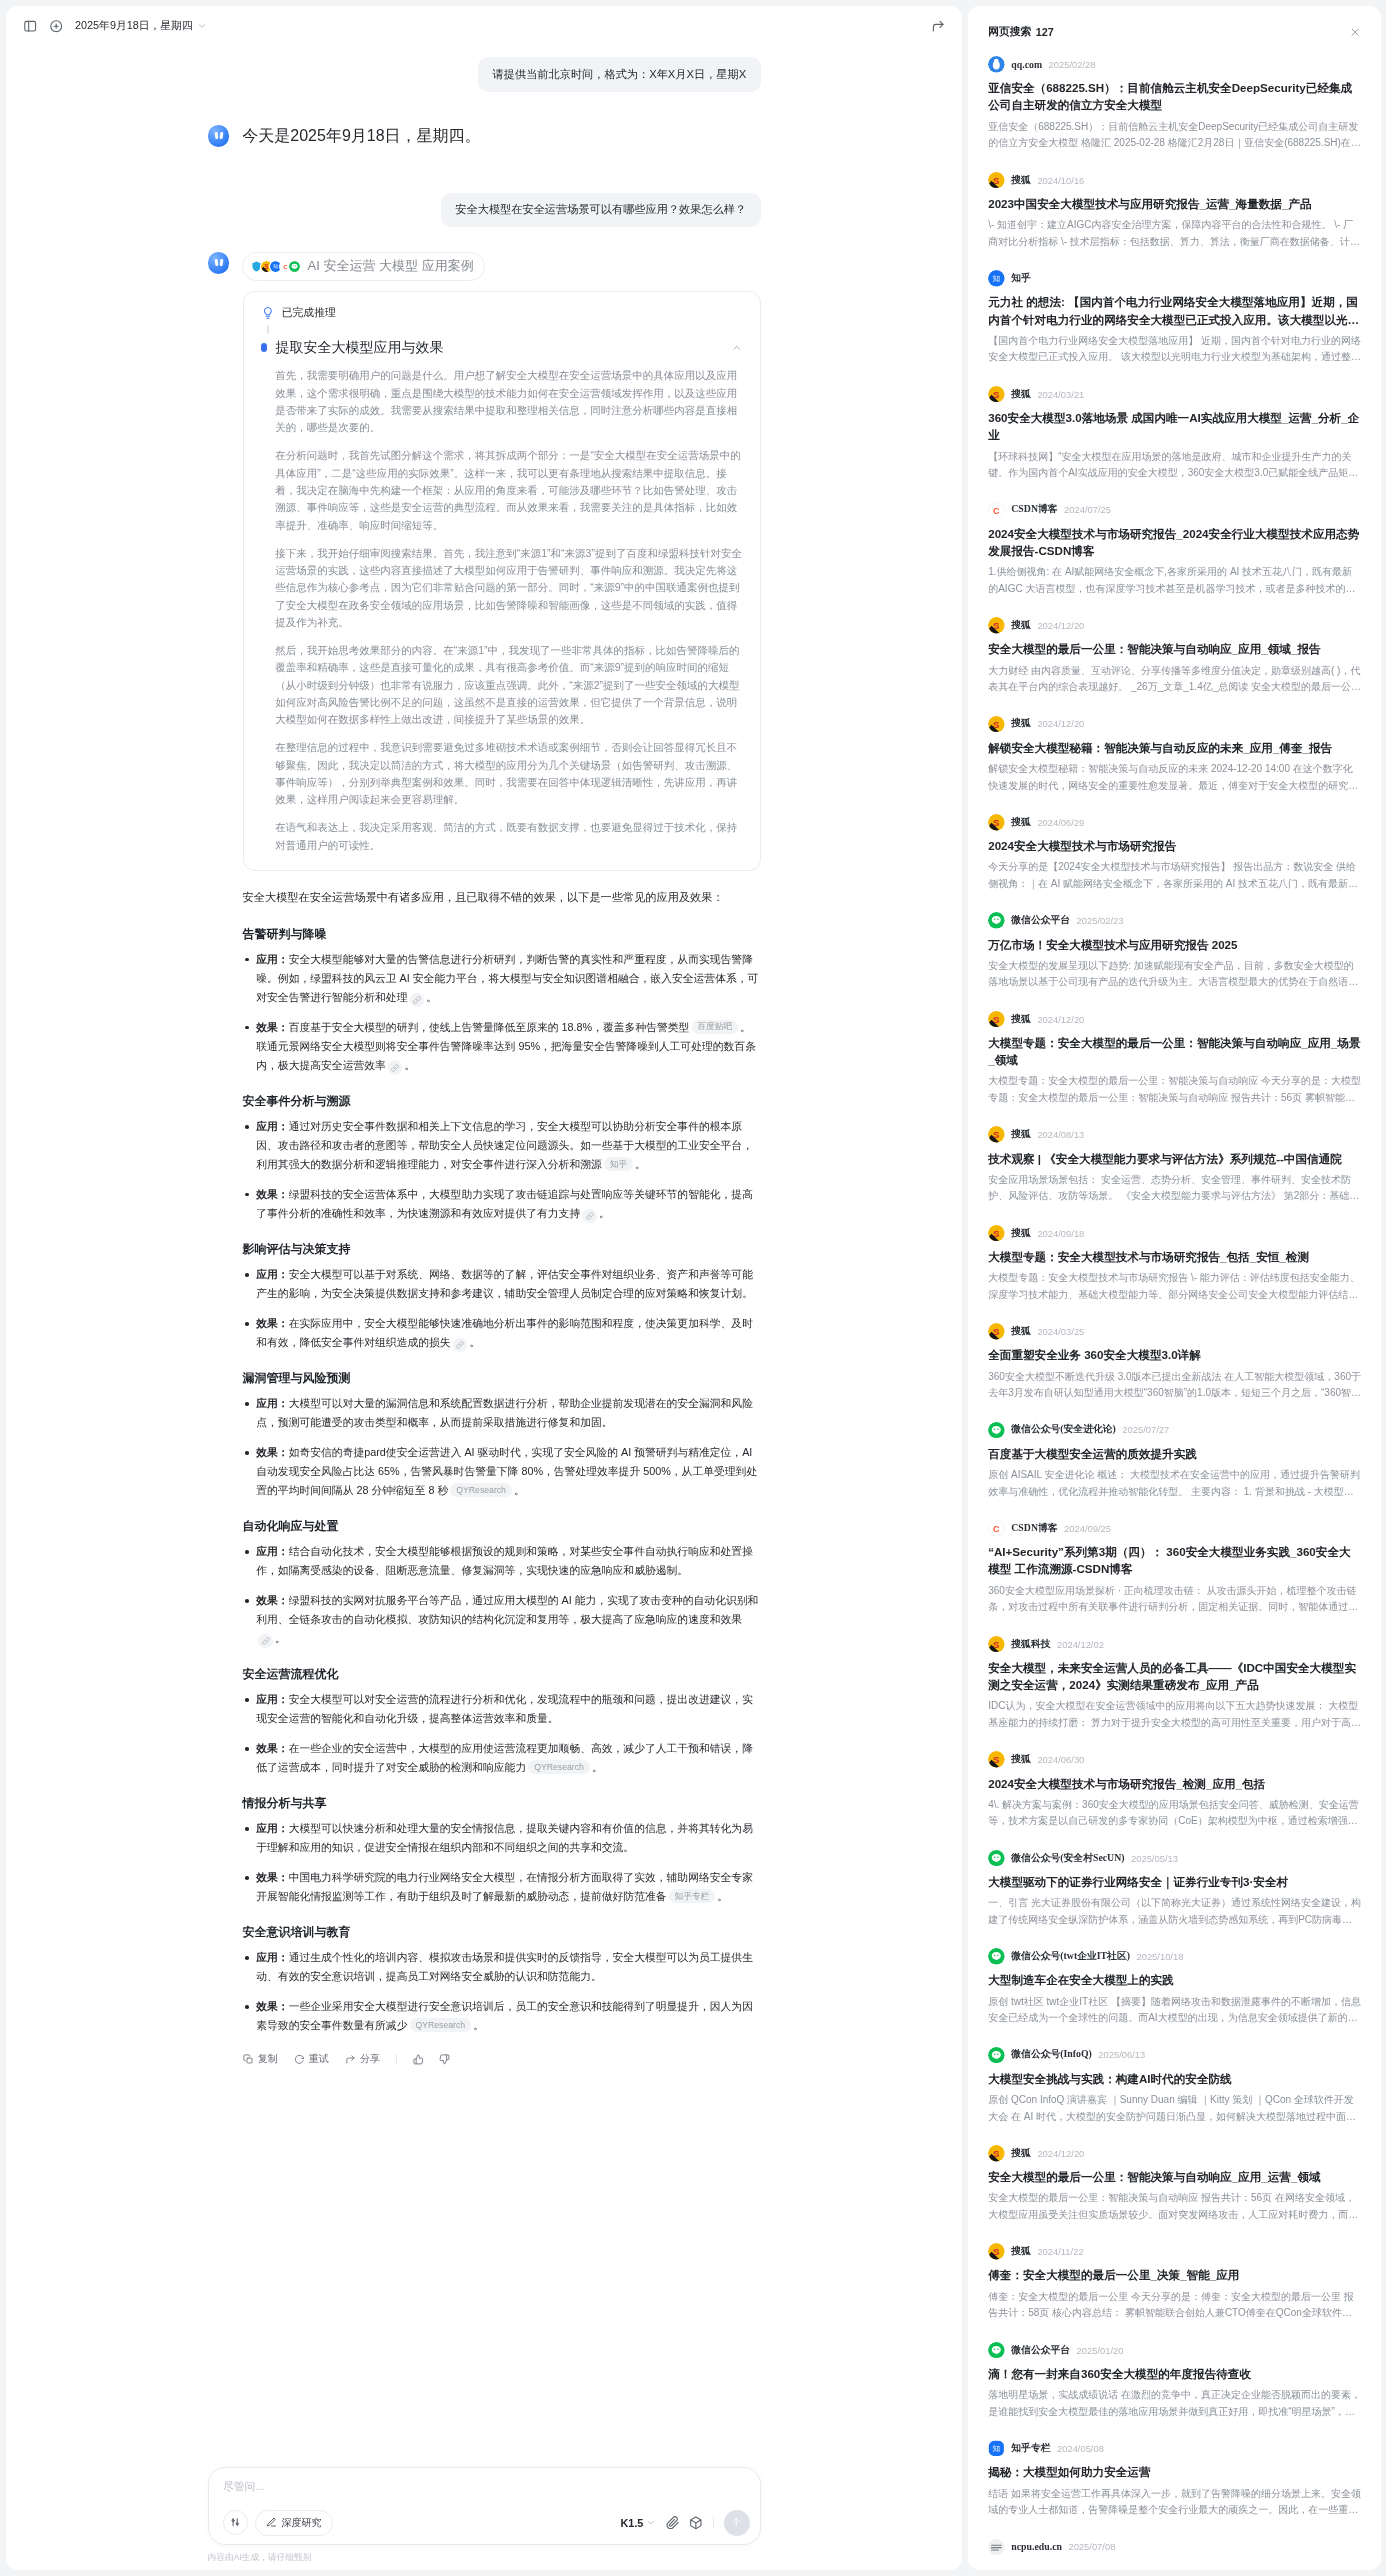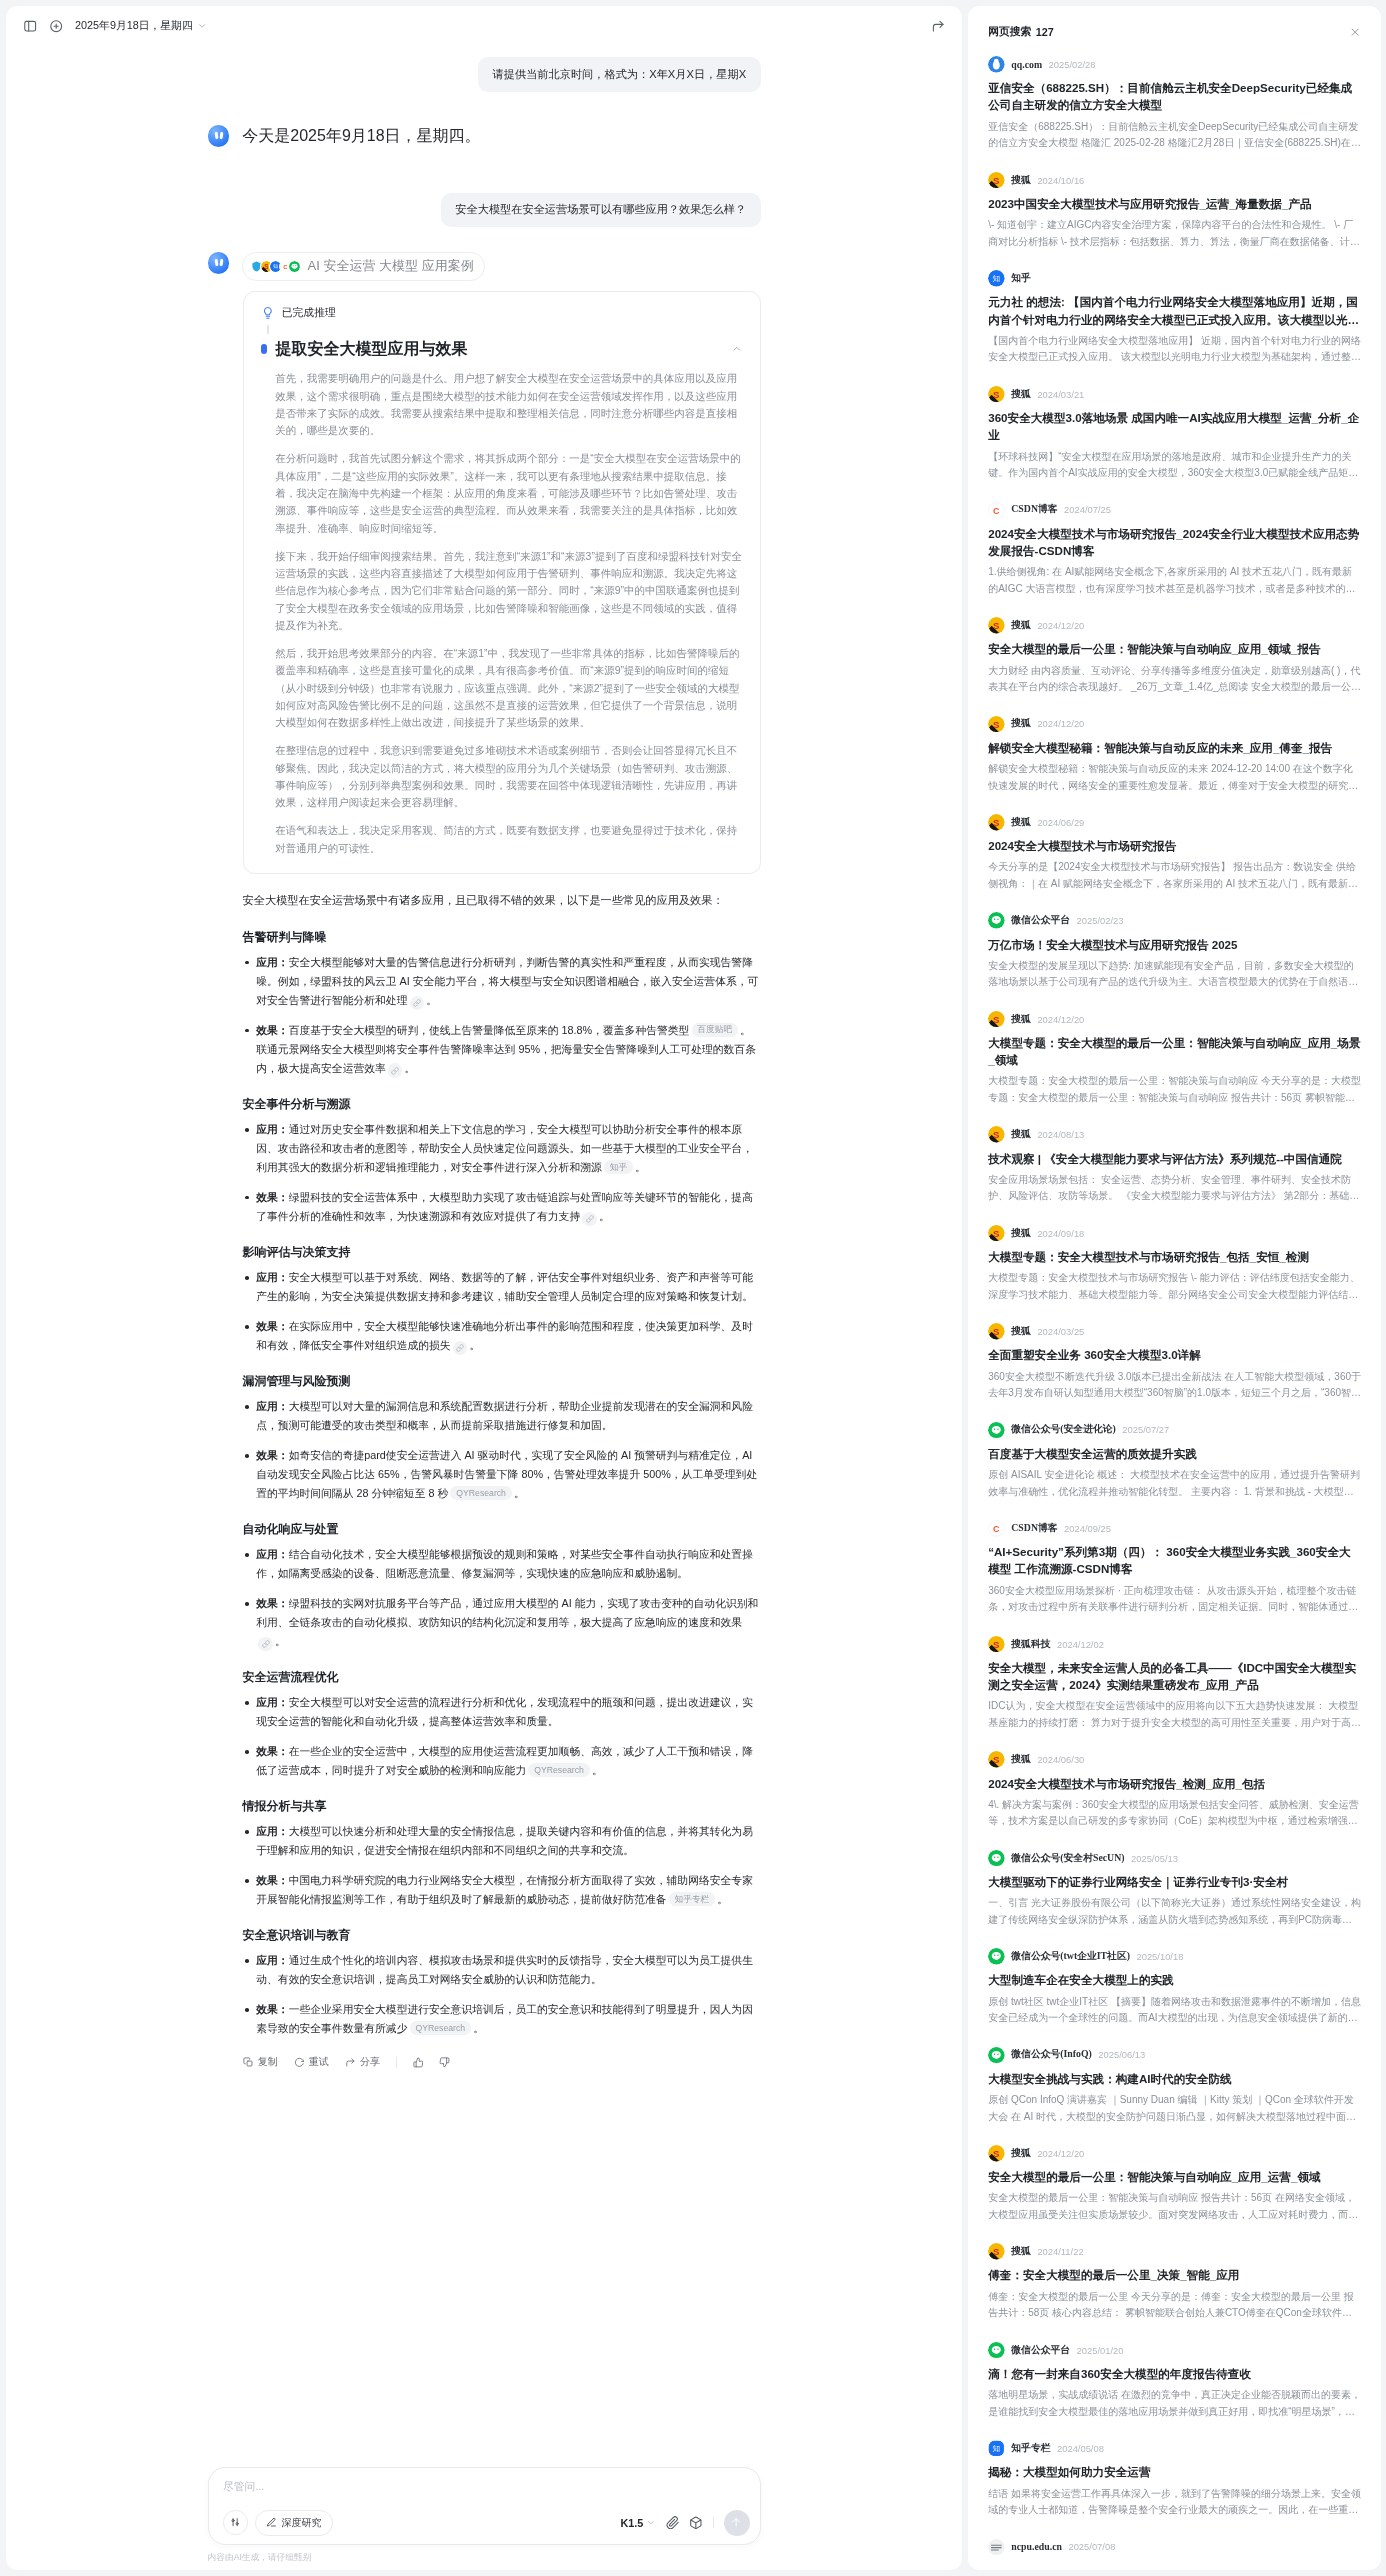--- a/index.html
+++ b/index.html
@@ -44,21 +44,21 @@
 
   .asst-body { margin-left:35px; }
 
   .think-card { border:0.7px solid #e9ebee; border-radius:11.6px; padding:14.4px 17.3px 16px; margin-top:10px; position:relative; }
   .think-head { display:flex; gap:7.2px; }
   .bulb { width:13.7px; height:13.7px; color:#3e7bfa; }
   .think-status { font-size:10.8px; color:#23262b; font-weight:500; }
   .think-connector { width:1.4px; height:8.7px; background:#e3e5e9; margin:5px 0 5px 6.5px; border-radius:0.7px; }
   .think-title-row { display:flex; align-items:center; gap:8px; }
   .bdot { width:6.5px; height:9.4px; border-radius:4.3px; background:#3a6ef0; flex:0 0 auto; }
-  .think-title { font-size:16px; font-weight:700; color:#1f2329;text-align:center; }
+  .think-title { font-size:14px; font-weight:400; color:#1f2329;text-align:center; }
   .collapse { width:11.6px; height:11.6px; color:#9aa0a8; margin-left:auto; cursor:pointer; }
   .rp { margin:10.8px 0 0 14.4px; font-size:10.5px; line-height:17.3px; color:#888d96; }
 
   .answer { margin-top:17.3px; }
   .answer-intro { font-size:11.2px; line-height:19.5px; }
   .answer h3 { font-size:12px; font-weight:700; color:#1f2329; margin:18px 0 7.2px; }
   .bullet { display:flex; gap:7.2px; margin:0 0 10.8px 2.9px; }
   .bullet .dot { width:3.6px; height:3.6px; border-radius:50%; background:#26282c; margin-top:8px; flex:0 0 auto; }
   .btext { font-size:10.8px; line-height:19px; }
   .btext b { font-weight:700; }

